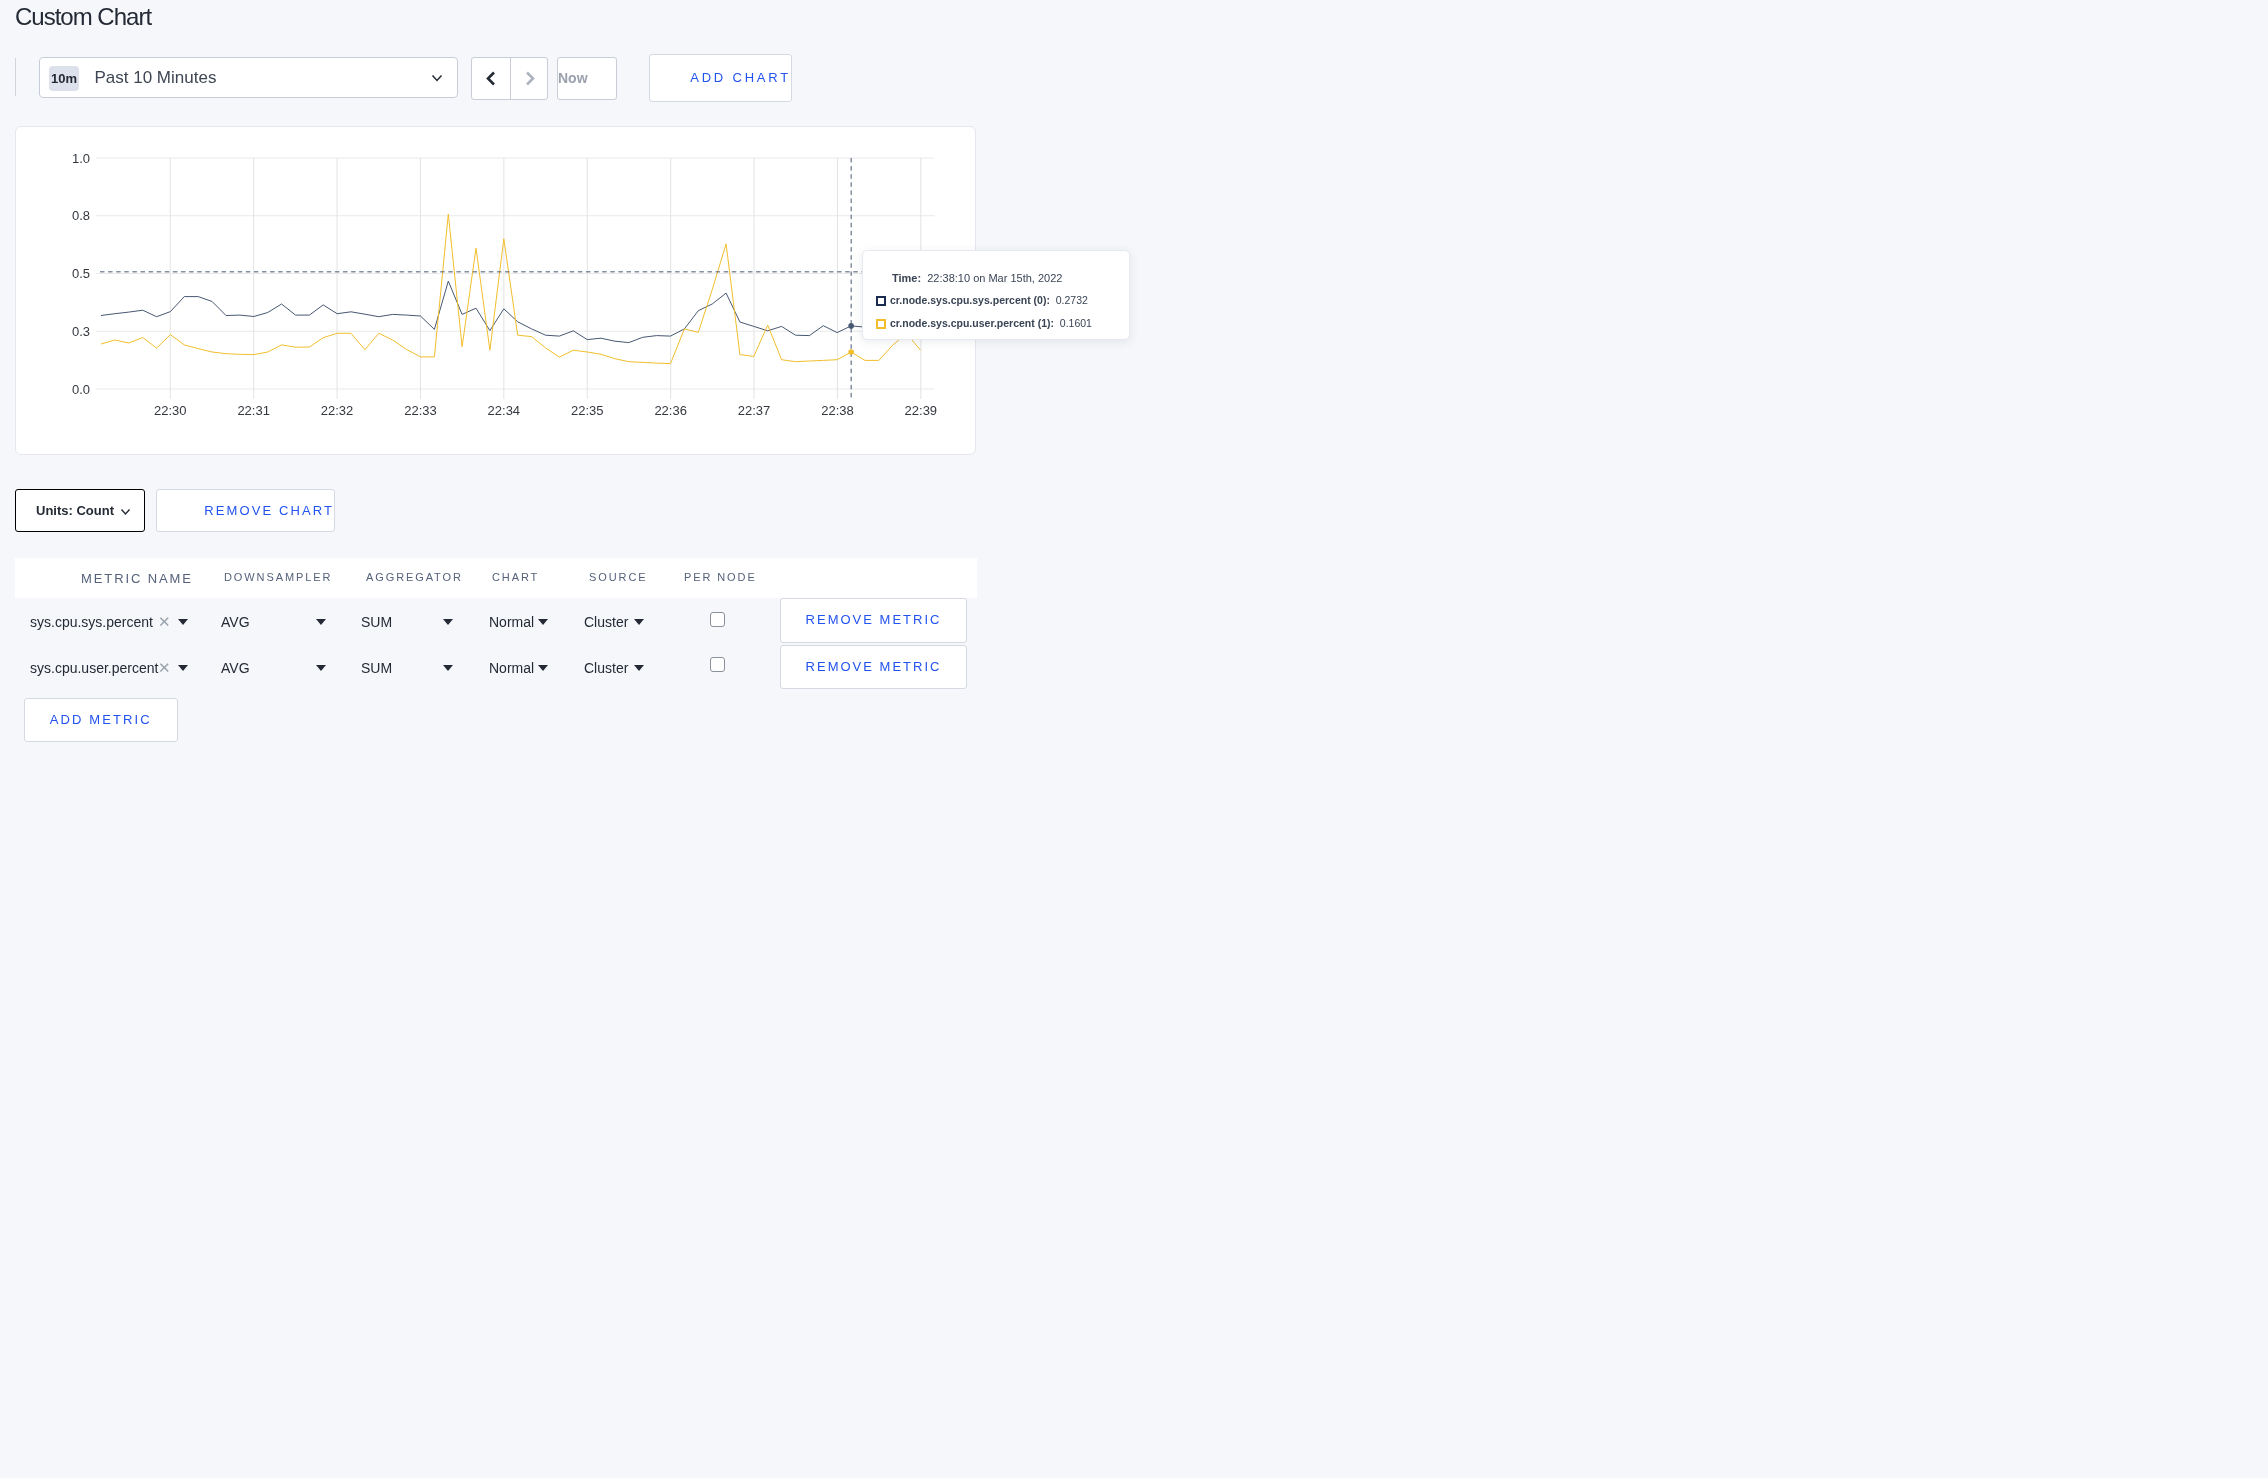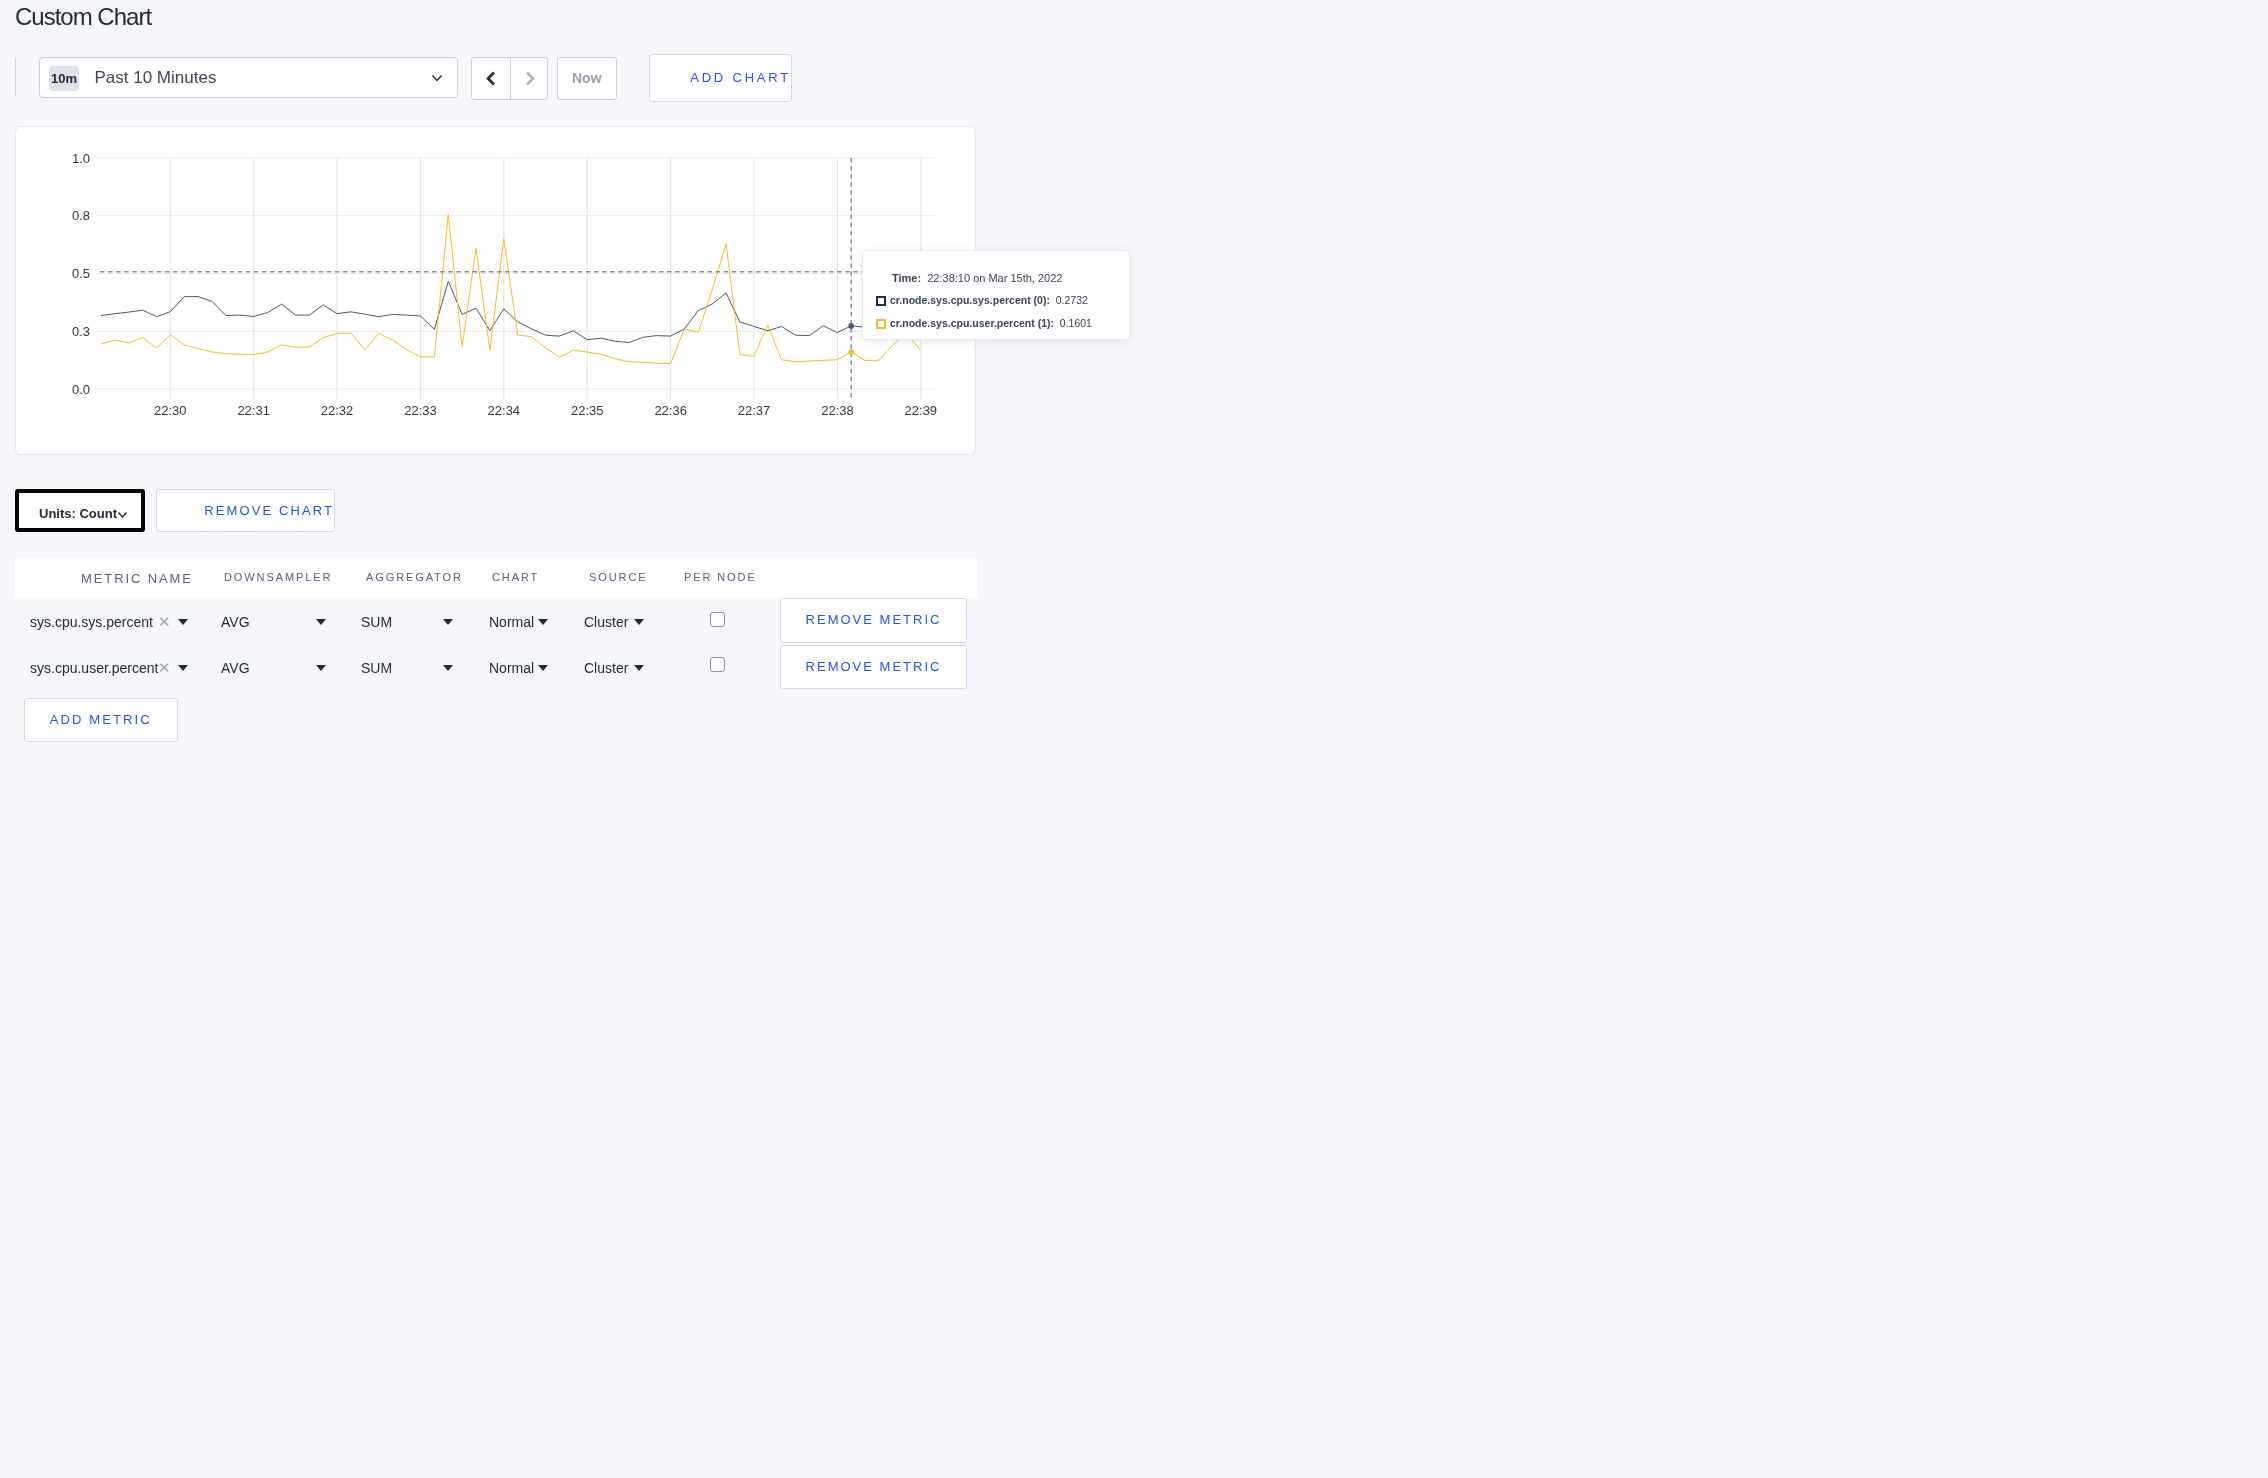--- a/index.html
+++ b/index.html
@@ -21,21 +21,21 @@
 </div>
 <div class="abs" style="left:470.5px; top:57px; width:77.5px; height:42.5px; background:#fff; border:1px solid #c8cdd6; border-radius:3px;">
   <div class="abs" style="left:38.5px; top:0; width:1px; height:40.5px; background:#c8cdd6;"></div>
   <svg class="abs" style="left:13px; top:13px;" width="12" height="15" viewBox="0 0 12 15">
       <path d="M9 1.5 L3 7.5 L9 13.5" stroke="#242a35" stroke-width="2.6" fill="none"></path>
     </svg>
   <svg class="abs" style="left:52px; top:13px;" width="12" height="15" viewBox="0 0 12 15">
       <path d="M3 1.5 L9 7.5 L3 13.5" stroke="#aeb4bf" stroke-width="2.6" fill="none"></path>
     </svg>
 </div>
-<div class="abs" style="left:557px; top:57px; width:59.5px; height:42.5px; background:#fff; border:1px solid #c8cdd6; border-radius:3px; text-align:center; line-height:40px; font-size:14px; font-weight:bold; color:#9aa1ac;">Now</div>
+<div class="abs" style="left:557px; top:57px; width:59.5px; height:42.5px; background:#fff; border:1px solid #c8cdd6; border-radius:3px; text-align:left; line-height:40px; font-size:14px; font-weight:bold; color:#9aa1ac;">Now</div>
 <div class="abs btnblue" style="left:649px; top:54px; width:143px; height:48px; background:#fff; border:1px solid #d5dae2; border-radius:3px; text-align:right; line-height:46px; letter-spacing:2.8px;">ADD CHART</div>
 
 <div class="abs" style="left:15px; top:125.5px; width:961px; height:329px; background:#fff; border:1px solid #e4e7ed; border-radius:6px;"></div>
 <svg class="abs" style="left:15px; top:127px;" width="961" height="327.5" viewBox="0 0 961 327.5" fill="none">
 
   <g stroke="#e9e9e9" stroke-width="1">
     <line x1="81" y1="31" x2="919.5" y2="31"></line>
     <line x1="81" y1="88.75" x2="919.5" y2="88.75"></line>
     <line x1="81" y1="146.5" x2="919.5" y2="146.5"></line>
     <line x1="81" y1="204.25" x2="919.5" y2="204.25"></line>
@@ -82,21 +82,21 @@
 </svg>
 
 <div class="abs" style="left:862px; top:250px; width:268px; height:90px; background:#fff; border:1px solid #e6e9ef; border-radius:5px; box-shadow:0 2px 10px rgba(60,70,90,.10); font-size:11px; color:#394455;">
   <div class="abs" style="left:29px; top:21px;"><b>Time:</b>&nbsp; 22:38:10 on Mar 15th, 2022</div>
   <div class="abs" style="left:13px; top:45px; width:9.5px; height:9.5px; border:2px solid #1c2c4f;"></div>
   <div class="abs" style="left:27px; top:43px; font-size:10.5px;"><b>cr.node.sys.cpu.sys.percent (0):</b>&nbsp; 0.2732</div>
   <div class="abs" style="left:13px; top:68px; width:9.5px; height:9.5px; border:2px solid #f2be2c;"></div>
   <div class="abs" style="left:27px; top:66px; font-size:10.5px;"><b>cr.node.sys.cpu.user.percent (1):</b>&nbsp; 0.1601</div>
 </div>
 
-<div class="abs" style="left:15px; top:488.5px; width:130px; height:43.5px; background:#fff; border:4px solid #000000; border-radius:3px;">
+<div class="abs" style="left:15px; top:488.5px; width:130px; height:43.5px; background:#fff; border:1px solid #000000; border-radius:3px;">
   <div class="abs" style="left:20px; top:0; line-height:41.5px; font-size:13px; font-weight:bold; color:#242a35;">Units: Count</div>
   <svg class="abs" style="right:13px; top:16px;" width="11" height="11" viewBox="0 0 11 11">
       <path d="M1.5 3.5 L5.5 8 L9.5 3.5" stroke="#242a35" stroke-width="1.4" fill="none"></path>
     </svg>
 </div>
 <div class="abs btnblue" style="left:156px; top:488.5px; width:179px; height:43.5px; background:#fff; border:1px solid #d5dae2; border-radius:3px; text-align:right; line-height:41.5px; letter-spacing:2.1px;">REMOVE CHART</div>
 
 <div class="abs" style="left:15px; top:557.75px; width:962px; height:40.5px; background:#fff;"></div>
 <div class="abs" style="top:571px; font-size:13px; letter-spacing:1.9px; color:#55617a; left:35px;padding-left:46px;">METRIC NAME</div>
 <div class="abs" style="top:571px; font-size:11px; letter-spacing:1.9px; color:#55617a; left:224px;">DOWNSAMPLER</div>

